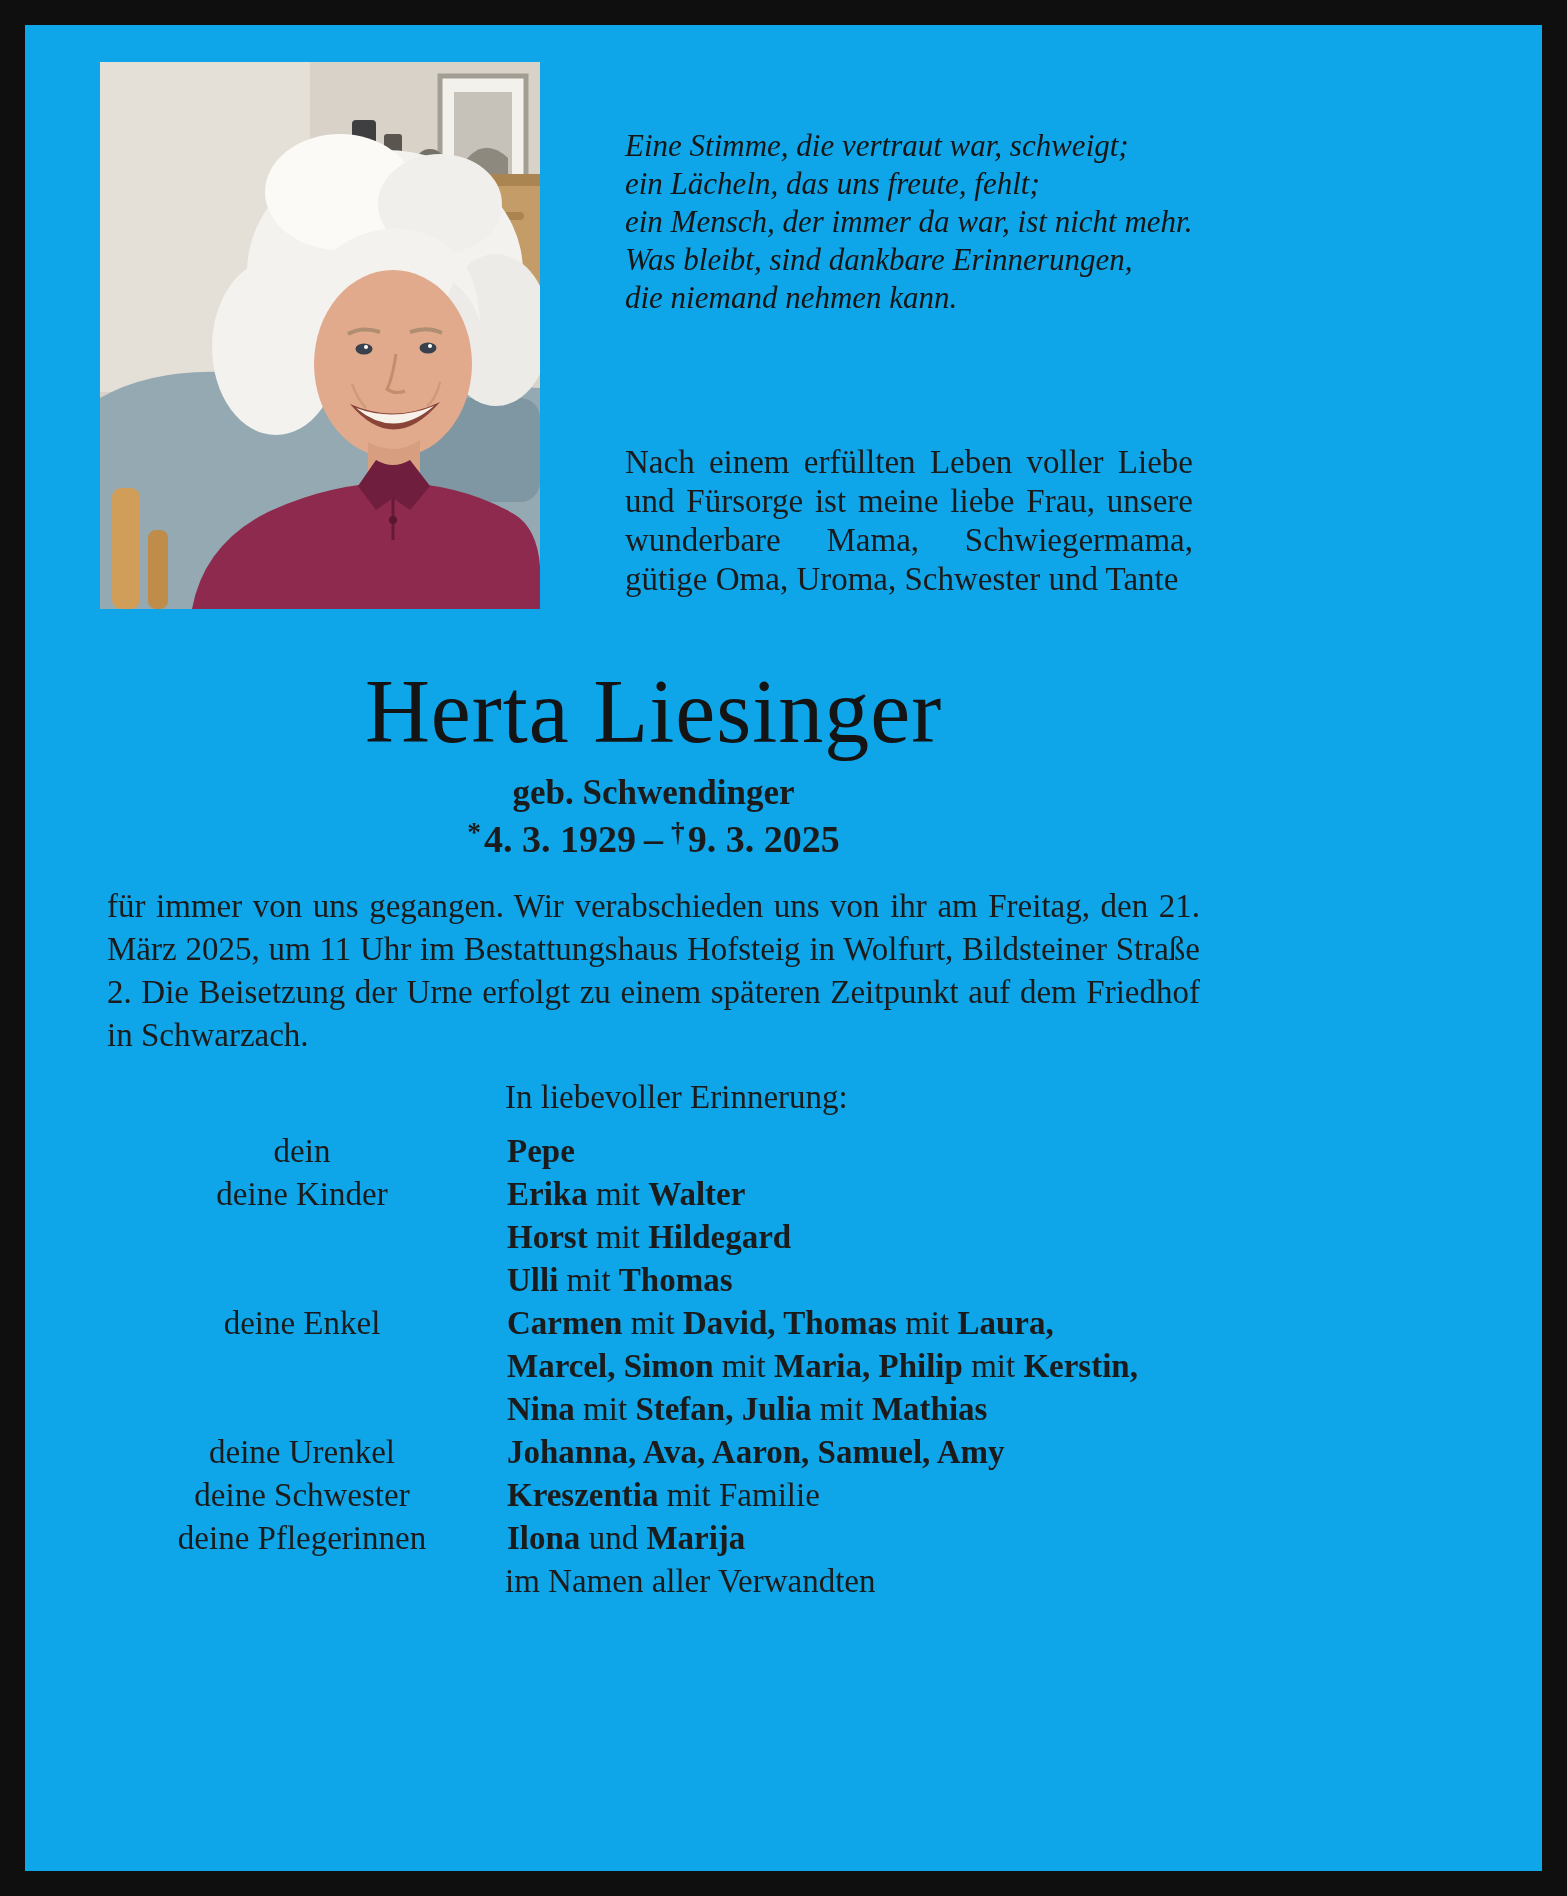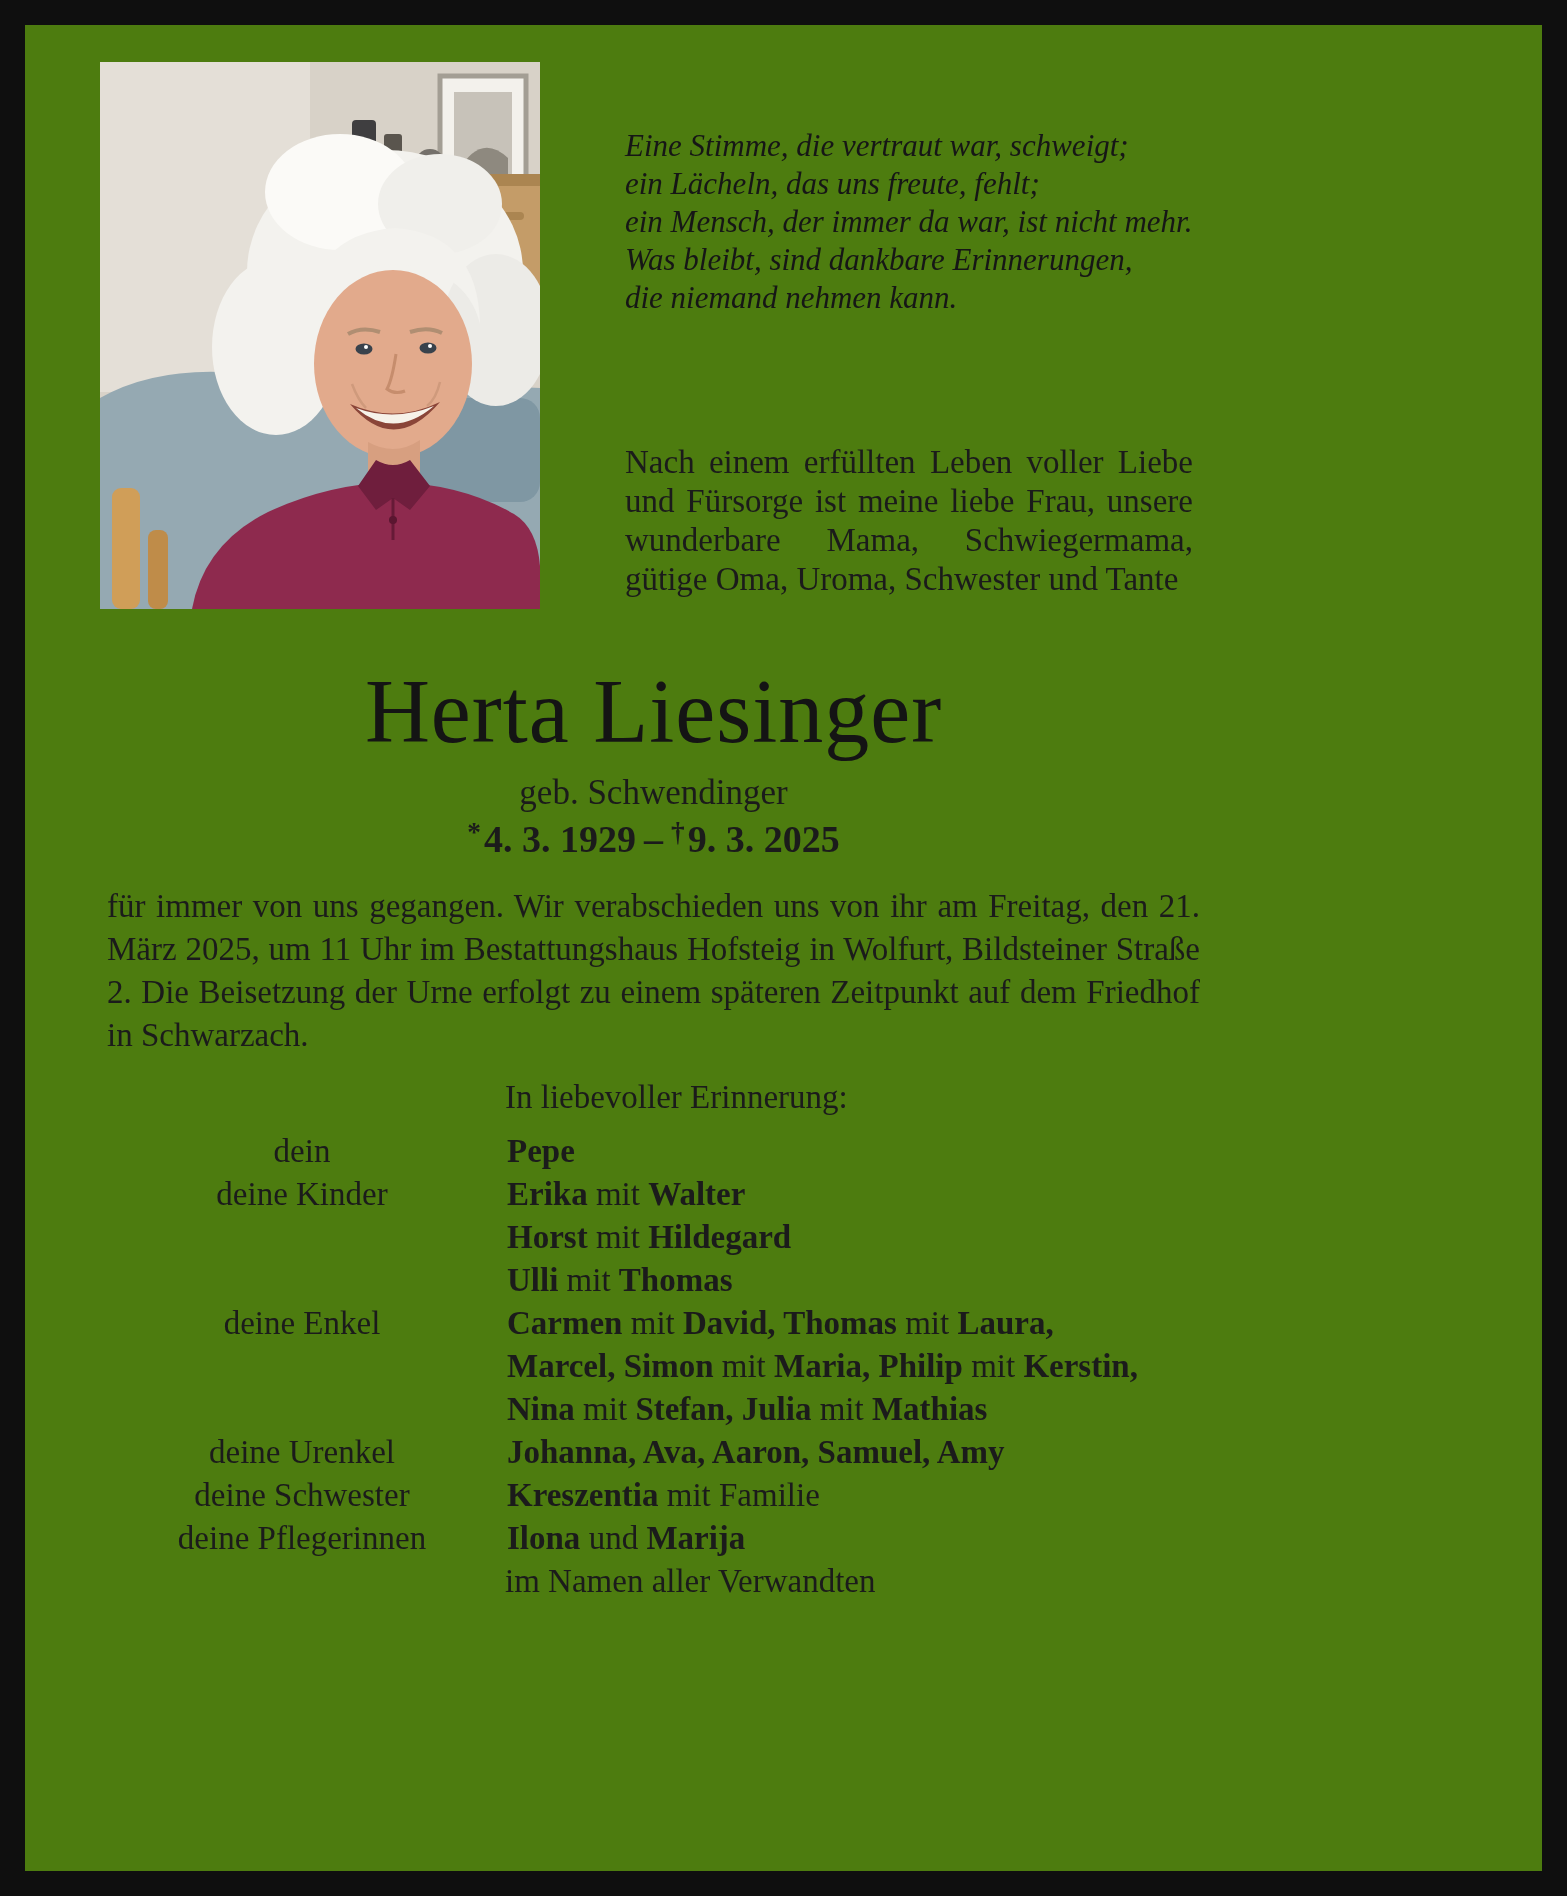--- a/index.html
+++ b/index.html
@@ -6,21 +6,21 @@
   html, body { background: #ffffff; }
   body {
     width: 1567px;
     font-family: "Liberation Serif", "DejaVu Serif", serif;
     color: #1b1b1b;
   }
   .card {
     width: 1567px;
     height: 1896px;
     border: 25px solid #0f0f0f;
-    background: #4d7c0f;
+    background: #0ea5e9;
     position: relative;
     overflow: hidden;
   }
   
   .top { position: relative; height: 584px; }
   .photo {
     position: absolute;
     left: 75px; top: 37px;
     width: 440px; height: 547px;
     overflow: hidden;
@@ -51,21 +51,21 @@
     font-size: 90px;
     font-weight: 400;
     line-height: 1;
     letter-spacing: 1px;
     color: #141414;
   }
   .maiden {
     margin-top: 16px;
     text-align: center;
     font-size: 35px;
-    font-weight: normal;
+    font-weight: bold;
   }
   .dates {
     margin-top: 4px;
     text-align: center;
     font-size: 38px;
     font-weight: bold;
   }
   .dates .sym {
     font-size: 0.72em;
     position: relative;

